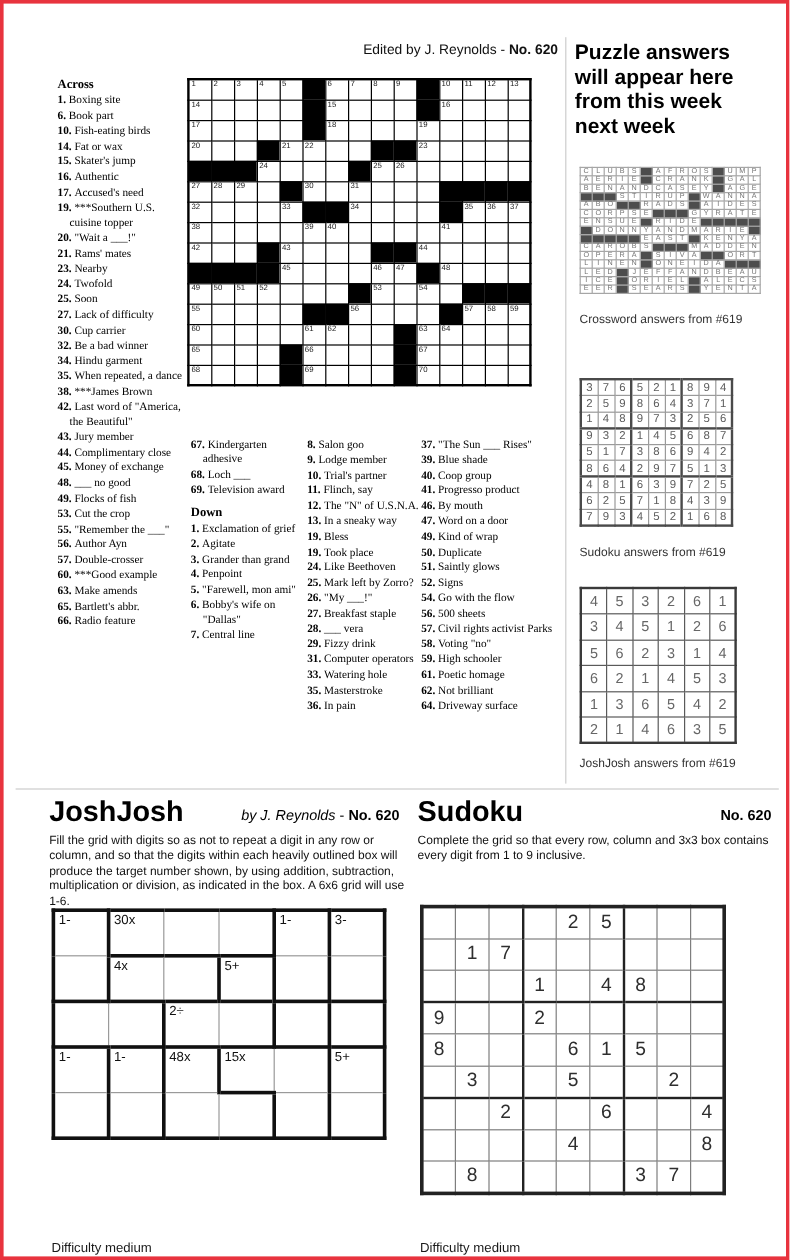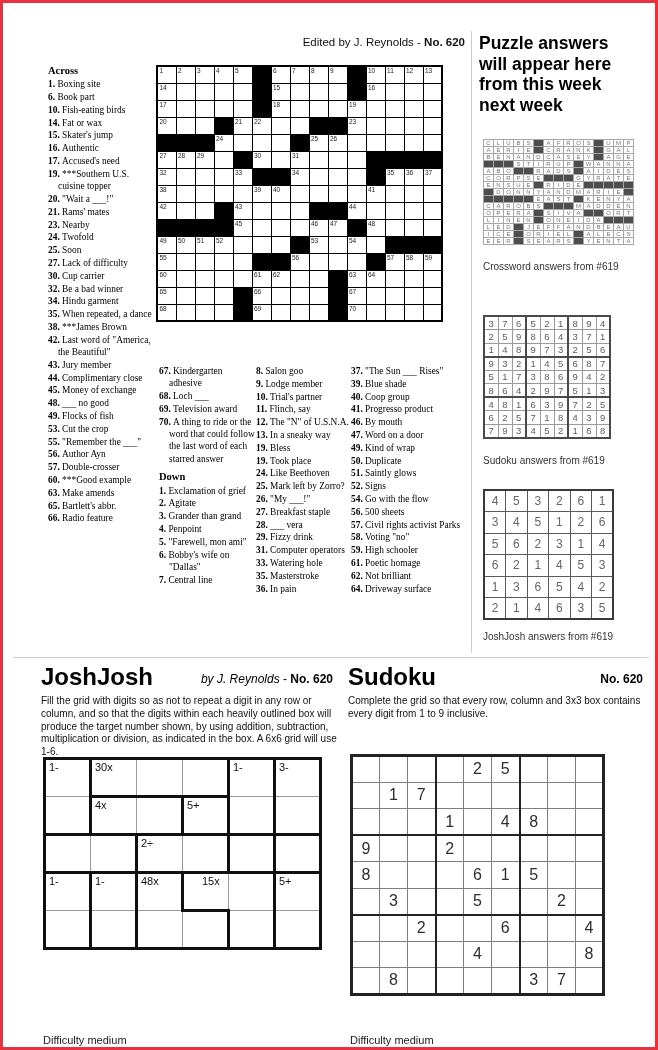--- a/index.html
+++ b/index.html
@@ -495,21 +495,20 @@
           </tr>
         </tbody>
       </table>
     </div>
 
   <div class="abs clue-col" style="left:156px;top:362px;width:96px">
     <div>
         <div class="clue"><span class="cn">67. </span>Kindergarten adhesive</div>
         <div class="clue"><span class="cn">68. </span>Loch ___</div>
         <div class="clue"><span class="cn">69. </span>Television award</div>
-        <div class="clue"><span class="cn">70. </span>A thing to ride or the word that could follow the last word of each starred answer</div>
       </div>
     <div class="gap"></div>
     <div class="clue-head">Down</div>
     <div>
         <div class="clue"><span class="cn">1. </span>Exclamation of grief</div>
         <div class="clue"><span class="cn">2. </span>Agitate</div>
         <div class="clue"><span class="cn">3. </span>Grander than grand</div>
         <div class="clue"><span class="cn">4. </span>Penpoint</div>
         <div class="clue"><span class="cn">5. </span>"Farewell, mon ami"</div>
         <div class="clue"><span class="cn">6. </span>Bobby's wife on "Dallas"</div>
@@ -1046,21 +1045,21 @@
           <tr>
             <td style="border-width: 3px 3px 1px; border-style: solid; border-color: rgb(16, 16, 16) rgb(16, 16, 16) rgb(154, 154, 154);">
               <span class="lbl">1-</span>
             </td>
             <td style="border-width: 3px 3px 1px; border-style: solid; border-color: rgb(16, 16, 16) rgb(16, 16, 16) rgb(154, 154, 154);">
               <span class="lbl">1-</span>
             </td>
             <td style="border-width: 3px 3px 1px; border-style: solid; border-color: rgb(16, 16, 16) rgb(16, 16, 16) rgb(154, 154, 154);">
               <span class="lbl">48x</span>
             </td>
-            <td style="border-width: 3px 1px 3px 3px; border-style: solid; border-color: rgb(16, 16, 16) rgb(154, 154, 154) rgb(16, 16, 16) rgb(16, 16, 16); padding-left: 15px;">
+            <td style="border-width: 3px 1px 3px 3px; border-style: solid; border-color: rgb(16, 16, 16) rgb(154, 154, 154) rgb(16, 16, 16) rgb(16, 16, 16);">
               <span class="lbl">15x</span>
             </td>
             <td style="border-width: 3px 3px 1px 1px; border-style: solid; border-color: rgb(16, 16, 16) rgb(16, 16, 16) rgb(154, 154, 154) rgb(154, 154, 154);"></td>
             <td style="border-width: 3px 3px 1px; border-style: solid; border-color: rgb(16, 16, 16) rgb(16, 16, 16) rgb(154, 154, 154);">
               <span class="lbl">5+</span>
             </td>
           </tr>
           <tr>
             <td style="border-width: 1px 3px 3px; border-style: solid; border-color: rgb(154, 154, 154) rgb(16, 16, 16) rgb(16, 16, 16);"></td>
             <td style="border-width: 1px 3px 3px; border-style: solid; border-color: rgb(154, 154, 154) rgb(16, 16, 16) rgb(16, 16, 16);"></td>

